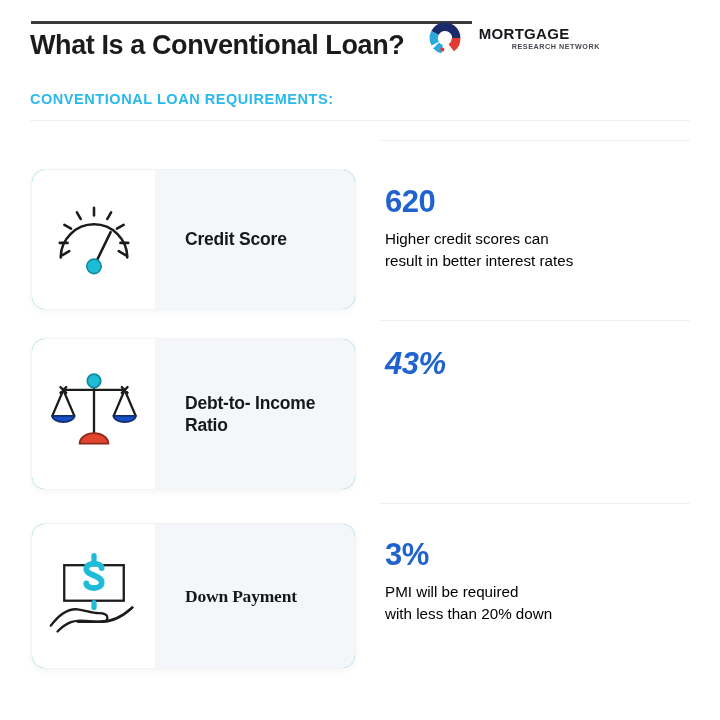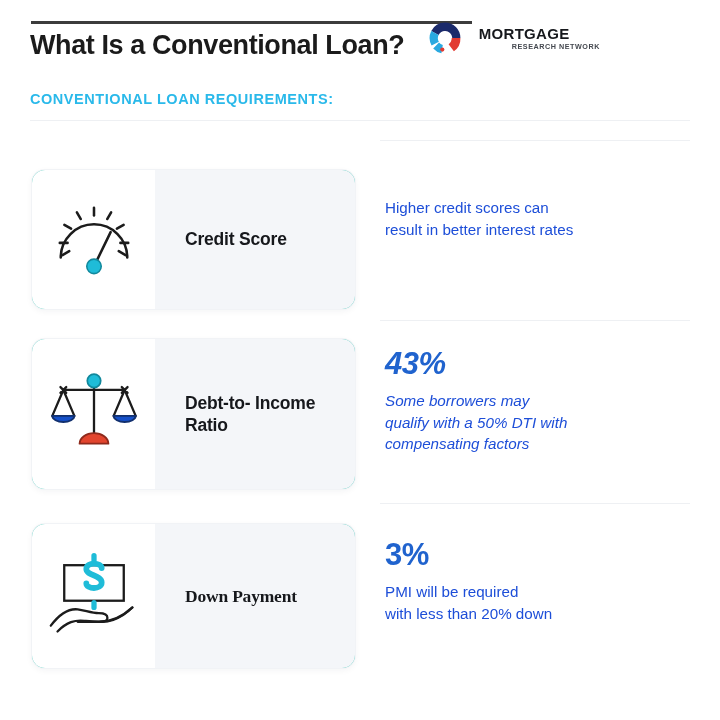--- a/index.html
+++ b/index.html
@@ -160,21 +160,21 @@
   .stat-value {
     font-size: 31px;
     font-weight: bold;
     color: #2063ce;
     line-height: 1;
     letter-spacing: -0.5px;
   }
   .stat-desc {
     margin-top: 11px;
     font-size: 15.2px;
-    color: #1d4ed8;
+    color: #000000;
     line-height: 1.42;
     white-space: pre-line;
   }
 
   
   .row-1 { height: 180px; }
   .row-1 .card { height: 139px; margin-top: 30px; }
   .row-1 .stat { margin-top: 42px; }
 
   .row-2 { height: 183px; }
@@ -243,20 +243,21 @@
           </svg>
         </span>
       </div>
       <div class="card-label">
         <span class="card-label-text">Credit
 Score</span>
       </div>
     </div>
 
     <div class="stat">
+      <div class="stat-value">620</div>
       <div class="stat-desc">Higher credit scores can
 result in better interest rates</div>
     </div>
   </div>
 
   <div class="row row-2">
     <div class="row-divider"></div>
 
     <div class="card">
       <div class="card-icon">
@@ -280,23 +281,20 @@
         </span>
       </div>
       <div class="card-label">
         <span class="card-label-text">Debt-to-
 Income Ratio</span>
       </div>
     </div>
 
     <div class="stat">
       <div class="stat-value">43%</div>
-      <div class="stat-desc">Some borrowers may
-qualify with a 50% DTI with
-compensating factors</div>
     </div>
   </div>
 
   <div class="row row-3">
     <div class="row-divider"></div>
 
     <div class="card">
       <div class="card-icon">
         <span>
           <svg viewBox="0 0 100 86" width="96" height="84" aria-hidden="true">

